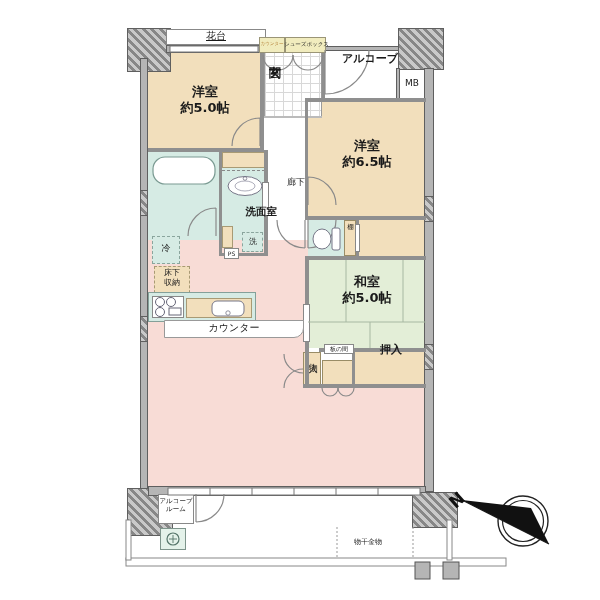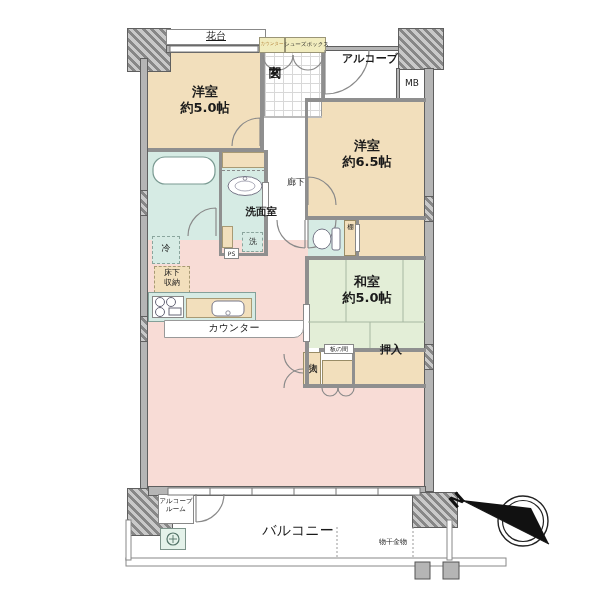--- a/index.html
+++ b/index.html
@@ -210,19 +210,18 @@
   <div class="lbl" style="left:156px;top:268px;width:32px;font-size:8px;">
     <div>床下</div>
     <div>収納</div>
   </div>
   <div class="lbl" style="left:189px;top:322px;width:90px;font-size:10px;">カウンター</div>
   <div class="lbl" style="left:246px;top:237px;width:14px;font-size:8px;">洗</div>
   <div class="lbl" style="left:224px;top:250px;width:15px;font-size:6px;">PS</div>
   <div class="lbl vert" style="left:307px;top:356px;font-size:9px;letter-spacing:0;">物入</div>
   <div class="lbl" style="left:324px;top:344px;width:28px;font-size:6px;background:#fff;border:1px solid #888;">板の間</div>
   <div class="lbl b" style="left:365px;top:343px;width:52px;font-size:11px;">押入</div>
-  <div class="lbl" style="left:250px;top:522px;width:96px;font-size:14px;">バルコニー</div>
   <div class="lbl" style="left:159px;top:497px;width:34px;font-size:6.5px;">
     <div>アルコーブ</div>
     <div>ルーム</div>
   </div>
-  <div class="lbl" style="left:373px;top:538px;width:40px;font-size:7px;">物干金物</div>
+  <div class="lbl" style="left:348px;top:538px;width:40px;font-size:7px;">物干金物</div>
 </div>
 
 </body></html>

